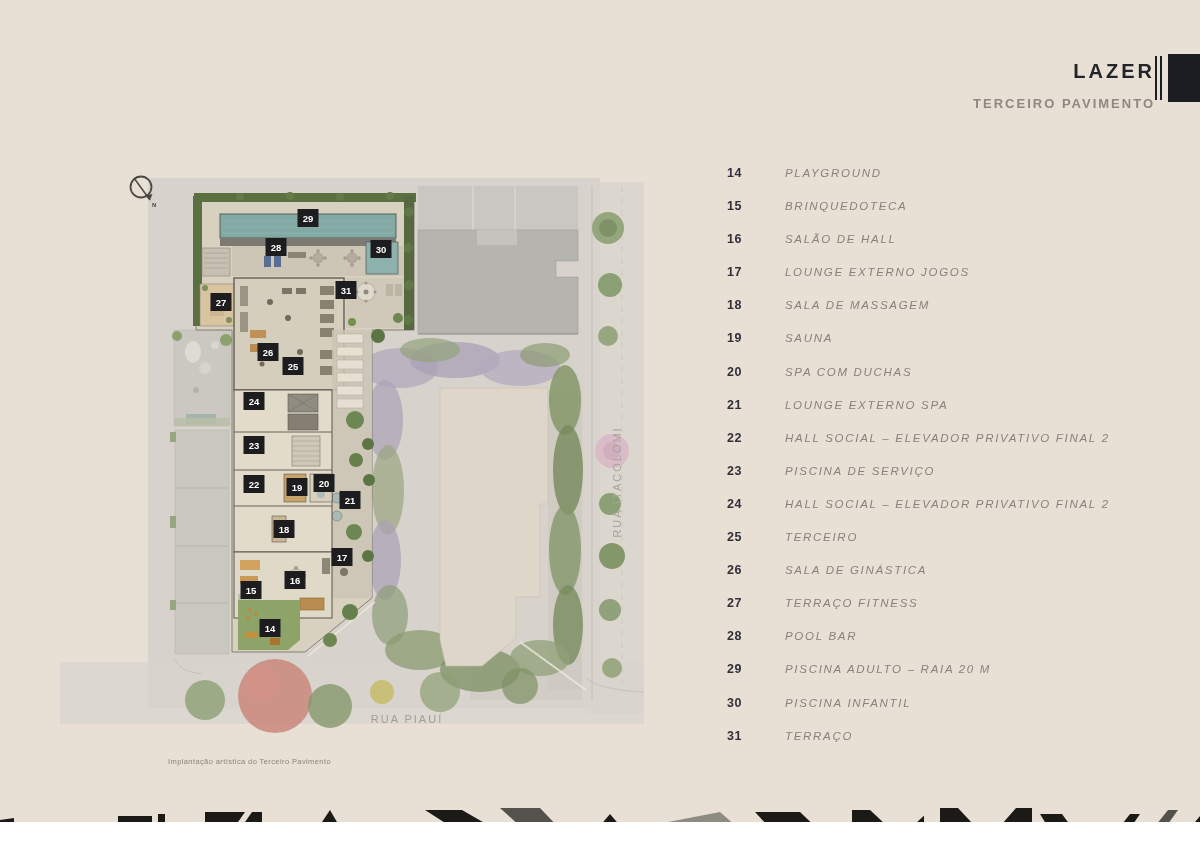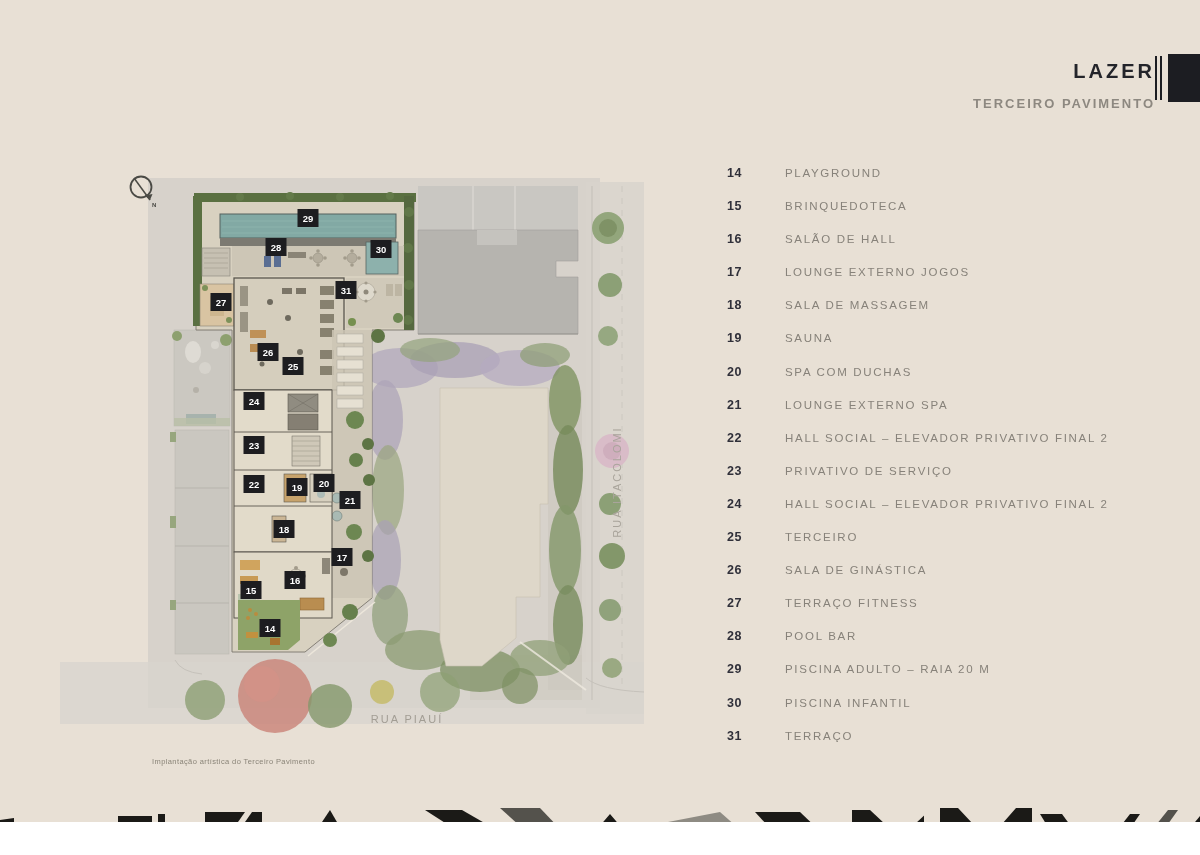--- a/index.html
+++ b/index.html
@@ -13,26 +13,26 @@
   .brand-bar-thick { position:absolute; top:0; right:0; width:32px; height:48px; background:#1c1d22; }
   .page-title { position:absolute; top:60px; right:45px; font-size:20px; font-weight:bold;
                 letter-spacing:3px; color:#23242a; }
   .page-subtitle { position:absolute; top:96px; right:45px; font-size:13px;
                    letter-spacing:2px; color:#8d8880;font-weight:bold; }
 
   
   .legend { position:absolute; left:727px; top:166px; width:470px; }
   .legend-row { display:flex; align-items:baseline; height:33.1px; }
   .legend-num { width:58px; font-size:12.5px; font-weight:bold; color:#30303a; letter-spacing:.5px; }
-  .legend-label { font-size:11.5px; letter-spacing:1.7px; color:#87827a; }
+  .legend-label { font-size:11.5px; letter-spacing:1.7px; color:#87827a;font-style:italic; }
 
   
   #plan-svg { position:absolute; left:60px; top:160px; }
   svg text { font-family:"Liberation Sans", sans-serif; }
-  .plan-caption { position:absolute; left:152px; top:757px; font-size:7.5px;
+  .plan-caption { position:absolute; left:168px; top:757px; font-size:7.5px;
                   letter-spacing:.4px; color:#8a8478; }
 
   
   #art-strip { position:absolute; left:0; top:808px; }
 </style>
 </head>
 <body>
 
 <div id="page">
 
@@ -76,21 +76,21 @@
       <div class="legend-row">
         <span class="legend-num">21</span>
         <span class="legend-label">LOUNGE EXTERNO SPA</span>
       </div>
       <div class="legend-row">
         <span class="legend-num">22</span>
         <span class="legend-label">HALL SOCIAL – ELEVADOR PRIVATIVO FINAL 2</span>
       </div>
       <div class="legend-row">
         <span class="legend-num">23</span>
-        <span class="legend-label">PRIVATIVO DE SERVIÇO</span>
+        <span class="legend-label">PISCINA DE SERVIÇO</span>
       </div>
       <div class="legend-row">
         <span class="legend-num">24</span>
         <span class="legend-label">HALL SOCIAL – ELEVADOR PRIVATIVO FINAL 2</span>
       </div>
       <div class="legend-row">
         <span class="legend-num">25</span>
         <span class="legend-label">TERCEIRO</span>
       </div>
       <div class="legend-row">

